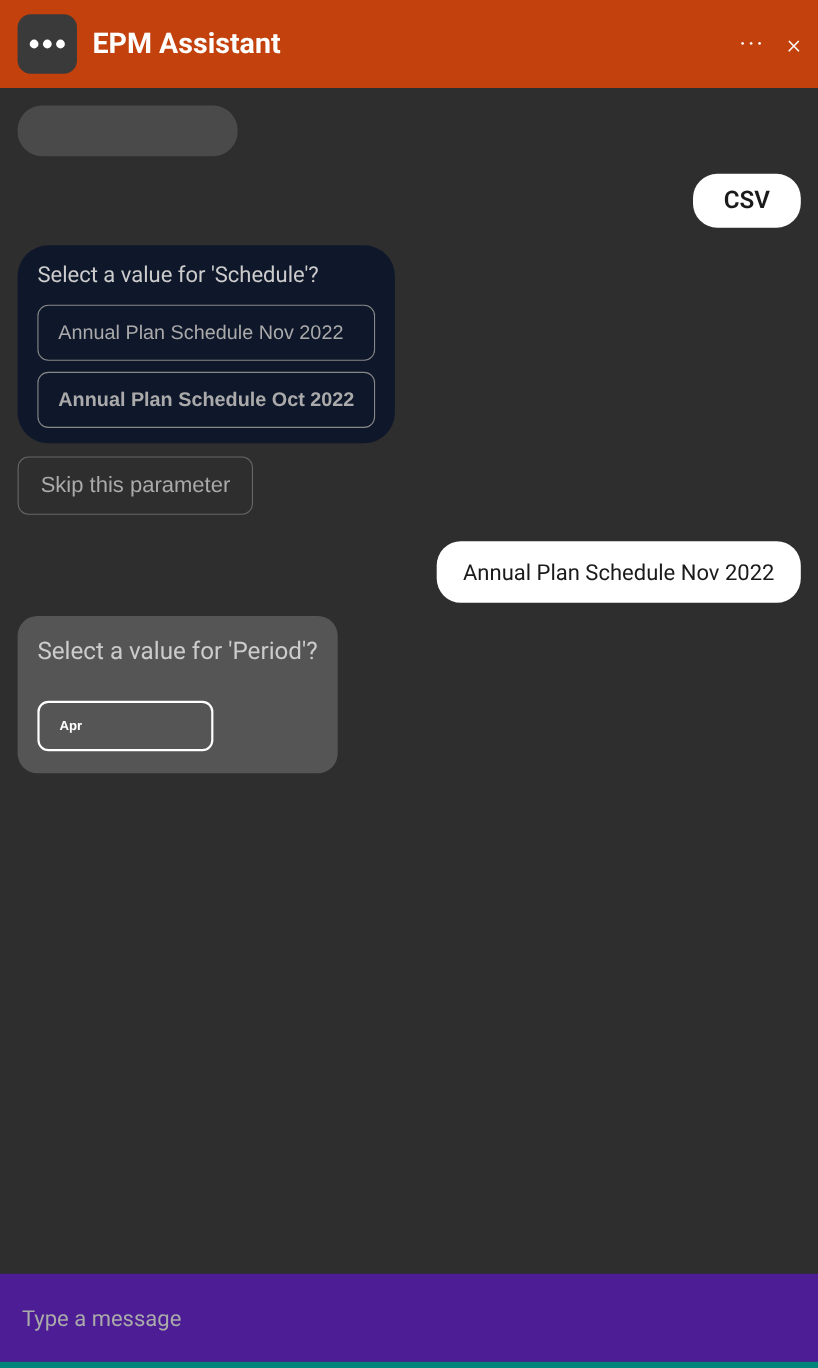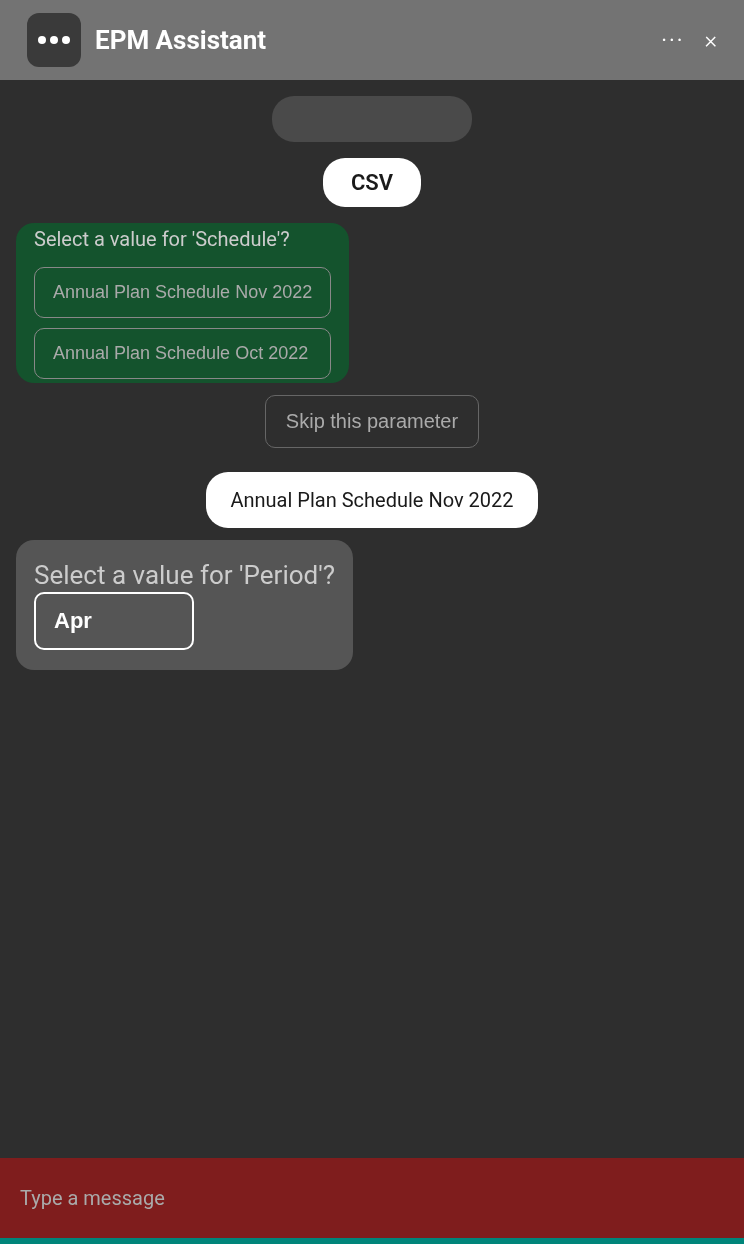--- a/index.html
+++ b/index.html
@@ -13,24 +13,24 @@
       height: 1244px;
       background: #2e2e2e;
       font-family: -apple-system, BlinkMacSystemFont, 'Segoe UI', Roboto, sans-serif;
       display: flex;
       flex-direction: column;
       overflow: hidden;
     }
 
     
     .header {
-      background: #737373;
-      display: flex;
-      align-items: center;
-      padding: 14px 27px;
+      background: #c2410c;
+      display: flex;
+      align-items: center;
+      padding: 14px 16px;
       height: 80px;
       flex-shrink: 0;
     }
 
     .header-logo {
       width: 54px;
       height: 54px;
       background: #3a3a3a;
       border-radius: 12px;
       display: flex;
@@ -80,21 +80,20 @@
     }
 
     
     .chat-area {
       flex: 1;
       overflow-y: auto;
       padding: 16px 16px 0 16px;
       display: flex;
       flex-direction: column;
       gap: 12px;
-      align-items: center;
     }
 
     
     .prev-message-stub {
       display: flex;
       justify-content: flex-start;
       margin-bottom: 4px;
     }
 
     .stub-bar {
@@ -115,23 +114,23 @@
       background: white;
       color: #1a1a1a;
       font-size: 22px;
       font-weight: 600;
       padding: 12px 28px;
       border-radius: 22px;
     }
 
     
     .bot-bubble {
-      background: #14532d;
-      border-radius: 18px;
-      padding: 4px 18px;
+      background: #0f172a;
+      border-radius: 28px;
+      padding: 14px 18px;
       max-width: 580px;
       align-self: flex-start;
     }
 
     .bot-bubble-title {
       font-size: 20px;
       color: #cccccc;
       margin-bottom: 16px;
       font-weight: 400;
     }
@@ -145,20 +144,21 @@
       font-size: 18px;
       cursor: pointer;
       width: 100%;
       text-align: left;
       margin-bottom: 10px;
       display: block;
     }
 
     .schedule-option:last-child {
       margin-bottom: 0;
+      font-weight: bold;
     }
 
     
     .action-button {
       background: transparent;
       border: 1.5px solid #666;
       border-radius: 10px;
       padding: 14px 20px;
       color: #aaaaaa;
       font-size: 20px;
@@ -187,44 +187,44 @@
     
     .period-bubble {
       background: #555555;
       border-radius: 18px;
       padding: 20px 18px;
       max-width: 480px;
       align-self: flex-start;
     }
 
     .period-bubble-title {
-      font-size: 26px;
+      font-size: 22px;
       color: #cccccc;
-      margin-bottom: 2px;
+      margin-bottom: 32px;
       font-weight: 400;
     }
 
     .period-option {
       background: transparent;
       border: 2px solid white;
       border-radius: 10px;
       padding: 14px 18px;
       color: white;
-      font-size: 22px;
+      font-size: 12px;
       font-weight: 600;
       cursor: pointer;
       width: 160px;
       text-align: left;
       margin-bottom: 0;
       display: block;
     }
 
     
     .input-area {
-      background: #7f1d1d;
+      background: #4c1d95;
       padding: 18px 20px;
       height: 80px;
       display: flex;
       align-items: center;
       flex-shrink: 0;
     }
 
     .input-placeholder {
       color: #aaaaaa;
       font-size: 20px;

